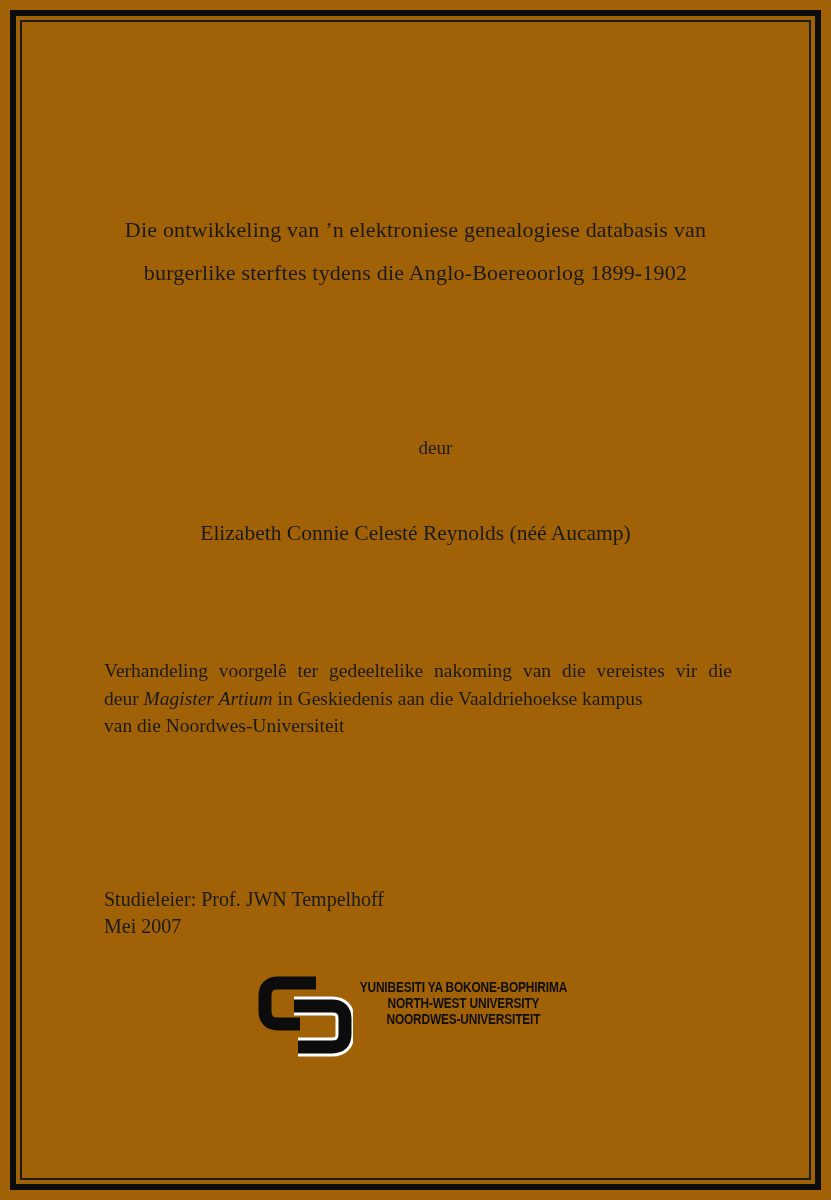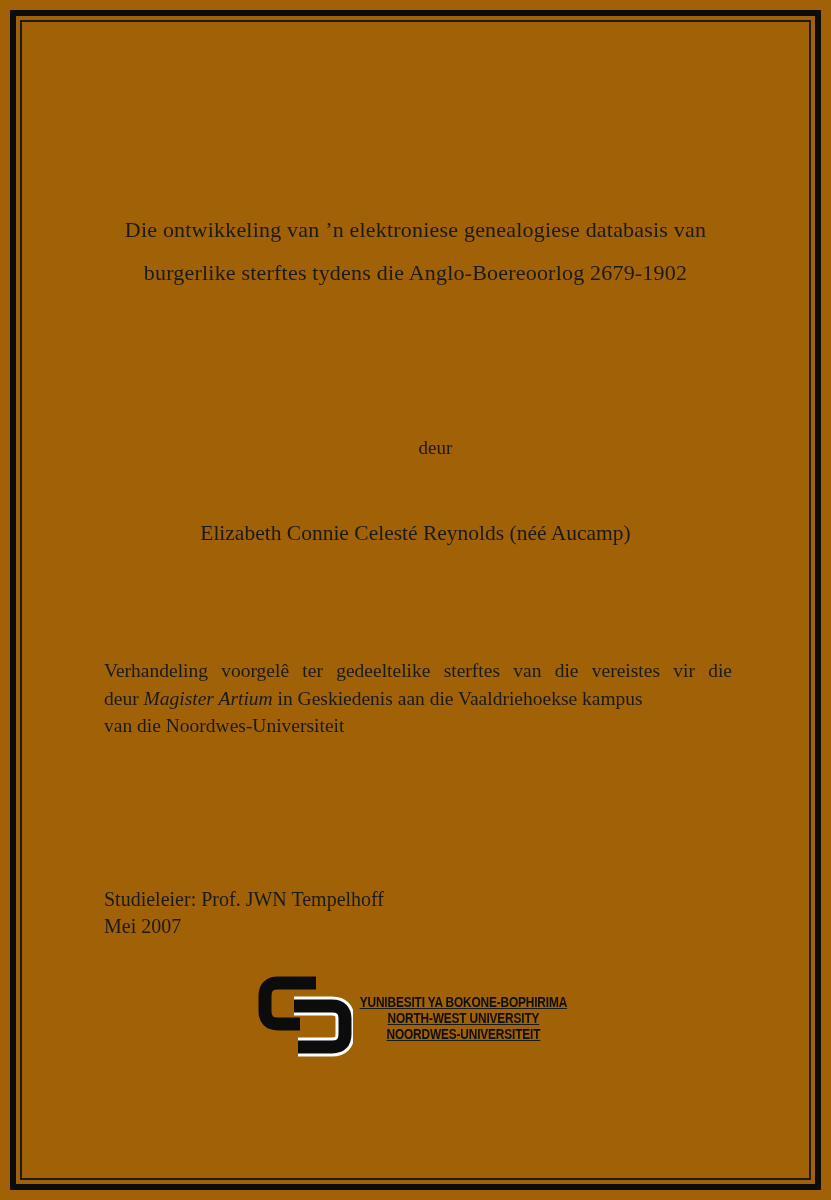--- a/index.html
+++ b/index.html
@@ -82,22 +82,21 @@
     font-size: 20px;
     line-height: 26.5px;
     font-family: Liberation Serif, serif;
   }
 
   .logo-block {
     position: absolute;
     top: 973px;
     left: 256px;
     display: flex;
-    align-items: center;
-    text-decoration: underline;
+    align-items: flex-start;
   }
   .logo-mark { width: 97px; height: 84px; flex: 0 0 auto; }
   .logo-text {
     margin-left: 3px;
     margin-top: 6px;
     width: 262px;
     transform: scaleX(0.82);
     transform-origin: left top;
     text-align: center;
     font-family: "Liberation Sans", sans-serif;
@@ -112,29 +111,29 @@
 </head>
 <body>
 
 <div class="page">
 
   <div class="frame-outer"></div>
   <div class="frame-inner"></div>
 
   <div class="title-block">
     <div>Die ontwikkeling van ’n elektroniese genealogiese databasis van</div>
-    <div>burgerlike sterftes tydens die Anglo-Boereoorlog 2679-1902</div>
+    <div>burgerlike sterftes tydens die Anglo-Boereoorlog 1899-1902</div>
   </div>
 
   <div class="byline">deur</div>
 
   <div class="author-line">Elizabeth Connie Celesté Reynolds (néé Aucamp)</div>
 
   <div class="submission-block">
-    <div class="submission-line-justified">Verhandeling voorgelê ter gedeeltelike sterftes van die vereistes vir die</div>
+    <div class="submission-line-justified">Verhandeling voorgelê ter gedeeltelike nakoming van die vereistes vir die</div>
     <div><span>deur </span><span class="italic">Magister Artium</span><span> in Geskiedenis aan die Vaaldriehoekse kampus</span></div>
     <div>van die Noordwes-Universiteit</div>
   </div>
 
   <div class="supervisor-block">
     <div>Studieleier: Prof. JWN Tempelhoff</div>
     <div>Mei 2007</div>
   </div>
 
   <div class="logo-block">

